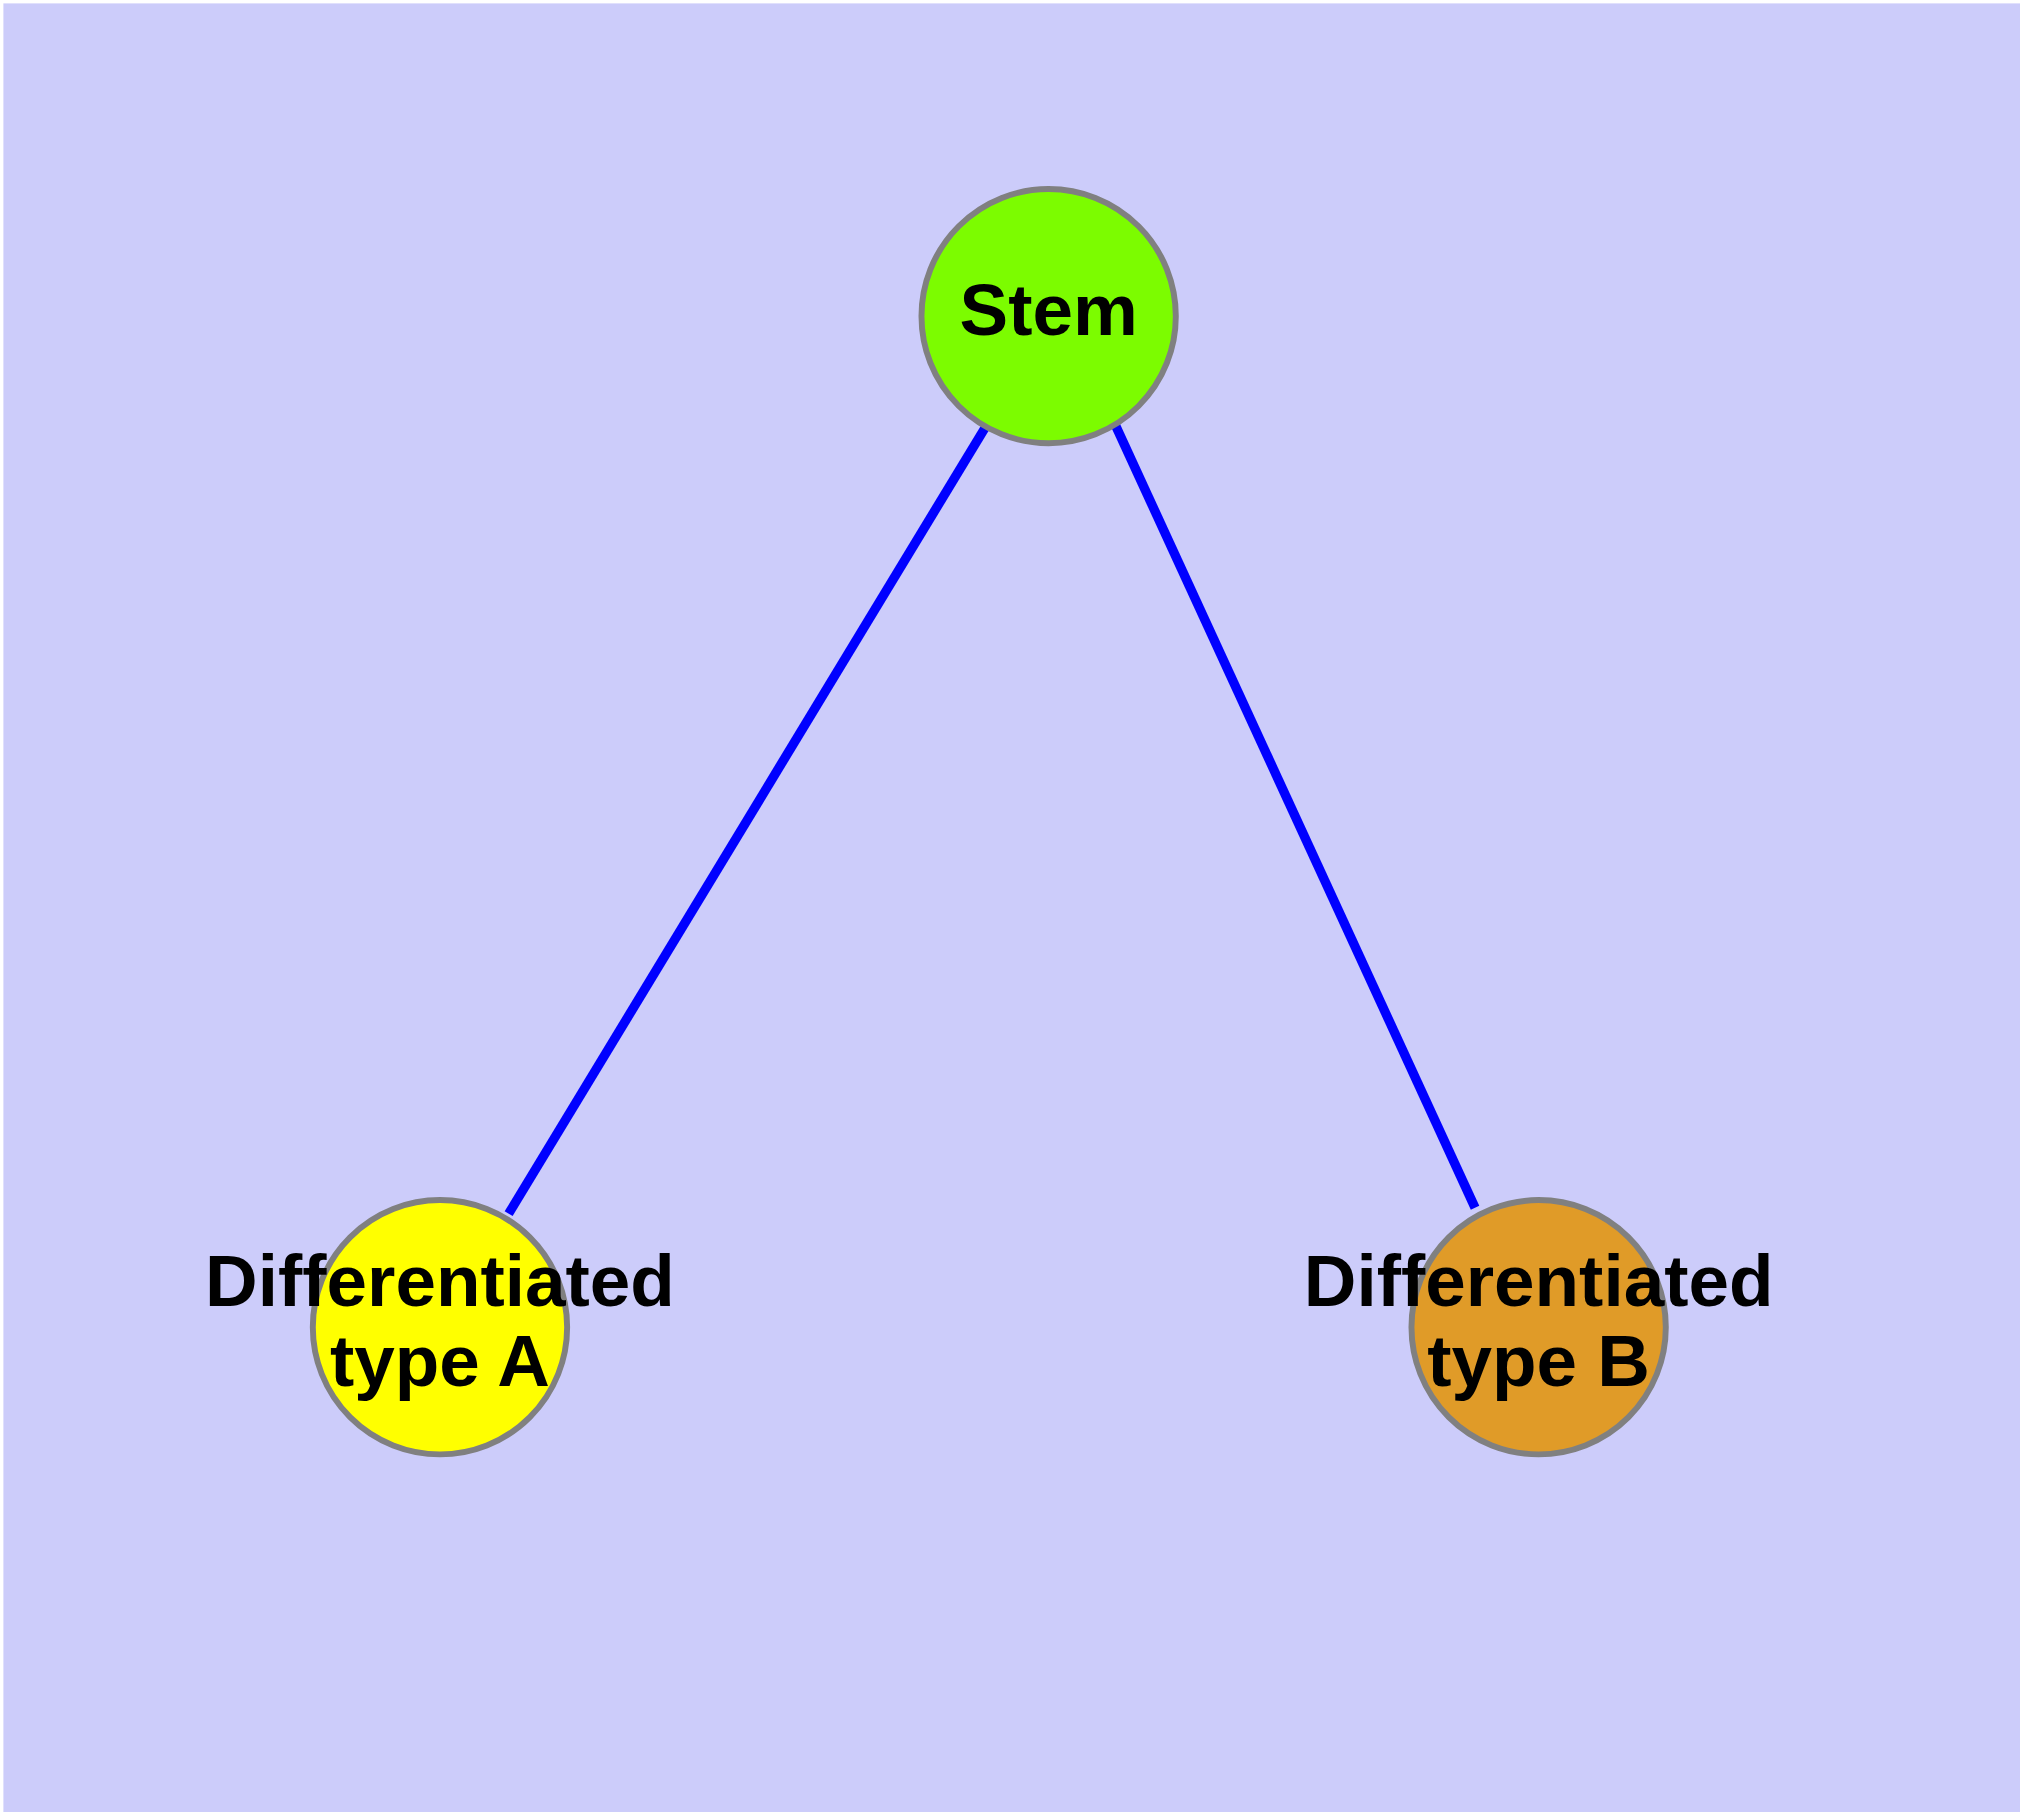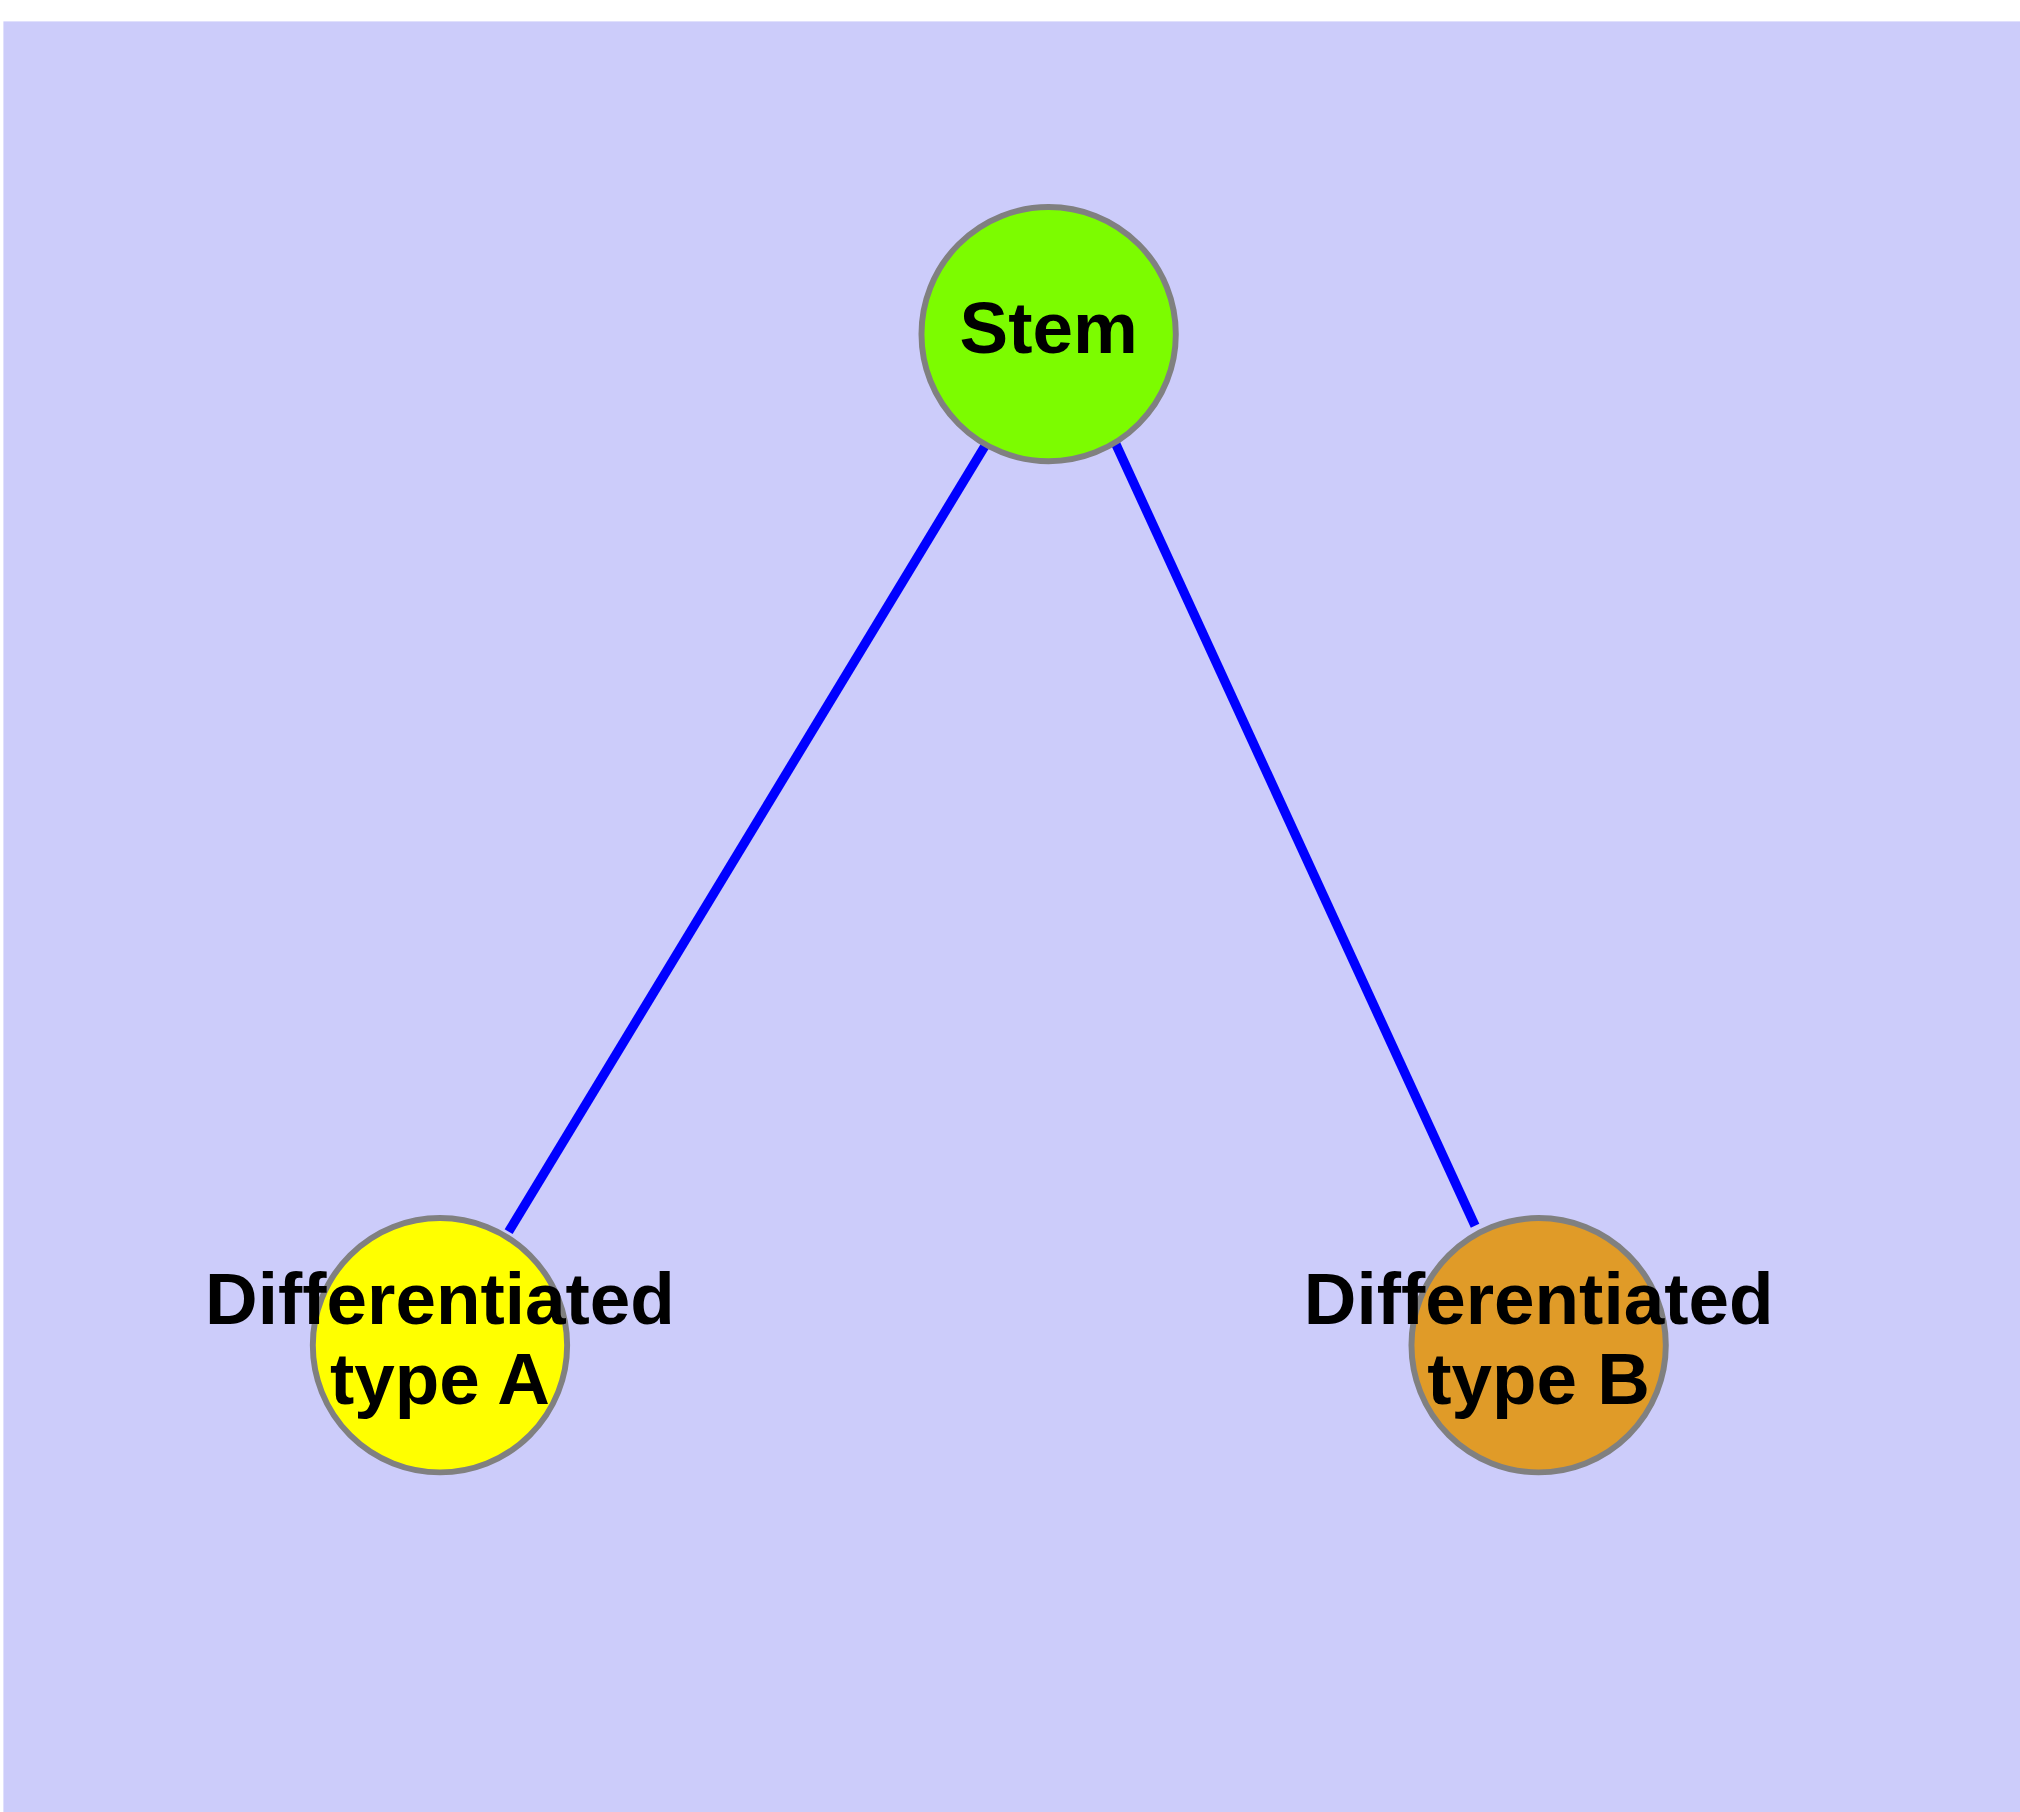--- a/index.html
+++ b/index.html
@@ -40,21 +40,21 @@
     white-space: pre;
   }
   .edge-line {
     stroke-linecap: butt;
   }
 </style>
 </head>
 <body>
 
 <div id="canvas-root" style="width: 2021px; height: 1812px; background: rgb(255, 255, 255);">
-  <div id="graph-surface" style="width: 2021px; height: 1617px; margin-top: 18px;">
+  <div id="graph-surface" style="width: 2021px; height: 1617px;">
     <svg class="graph-svg" viewBox="0 0 2384 2138" preserveAspectRatio="none" style="width: 2021px; height: 1812px;">
 
       <rect id="bg-plate" x="4" y="4" width="2380" height="2134" fill="#ccccfa"></rect>
 
       <g id="edges-layer">
           <line class="edge-line" x1="1163" y1="503" x2="600" y2="1432" stroke="#0000ff" stroke-width="11"></line>
           <line class="edge-line" x1="1315" y1="500" x2="1740" y2="1425" stroke="#0000ff" stroke-width="11"></line>
         </g>
 
       <g id="nodes-layer">

